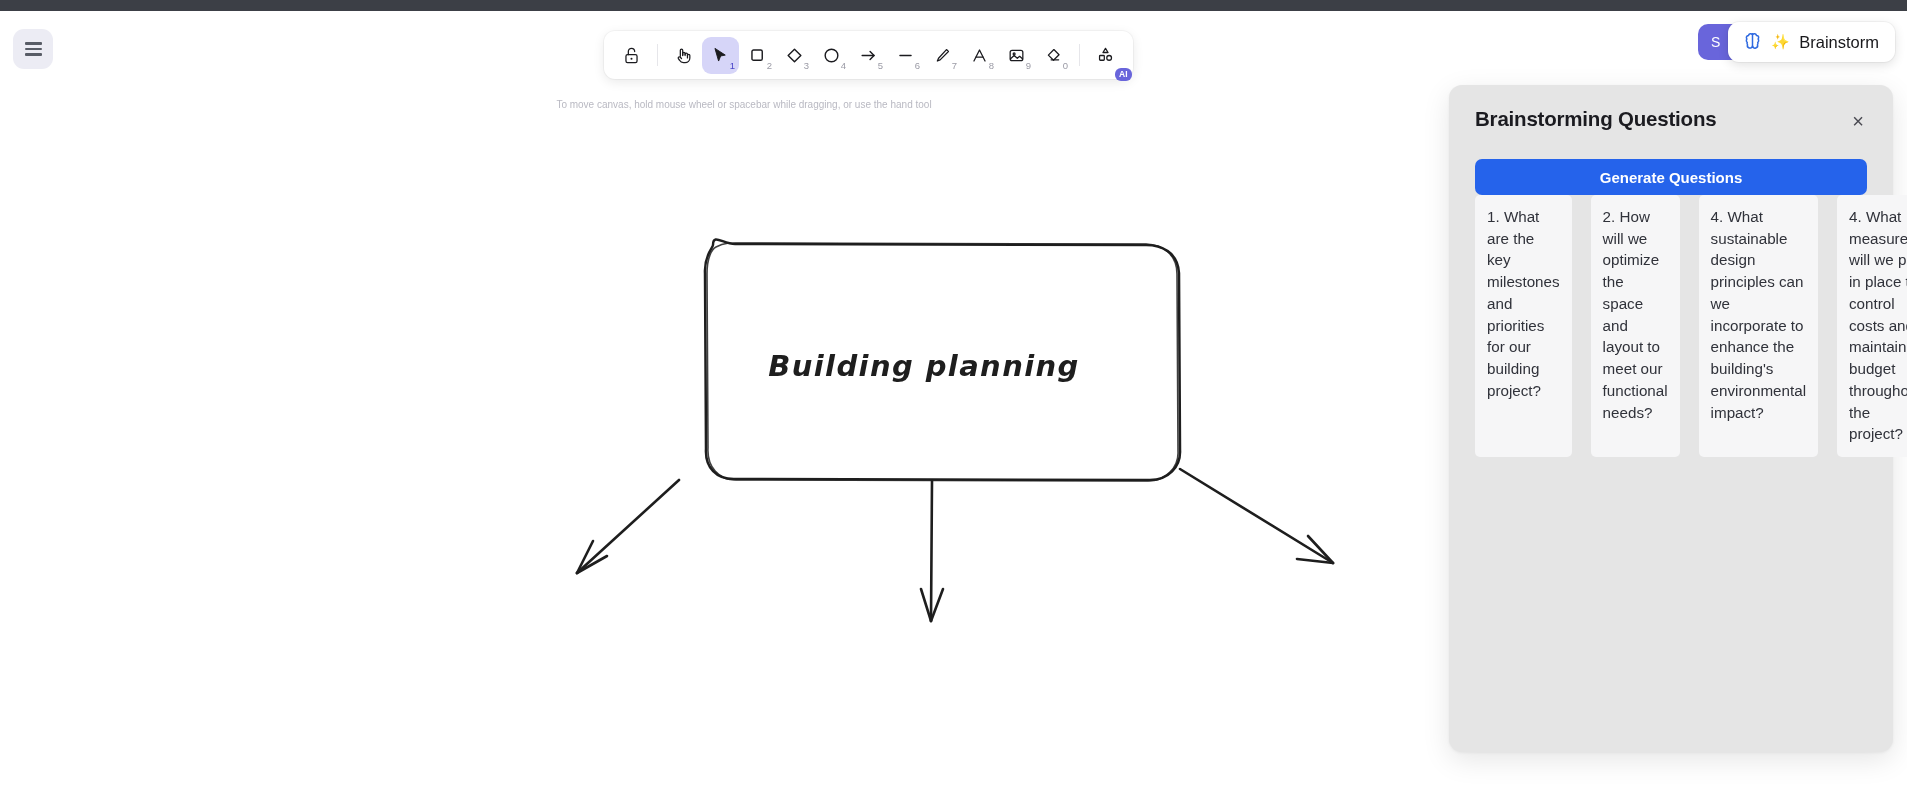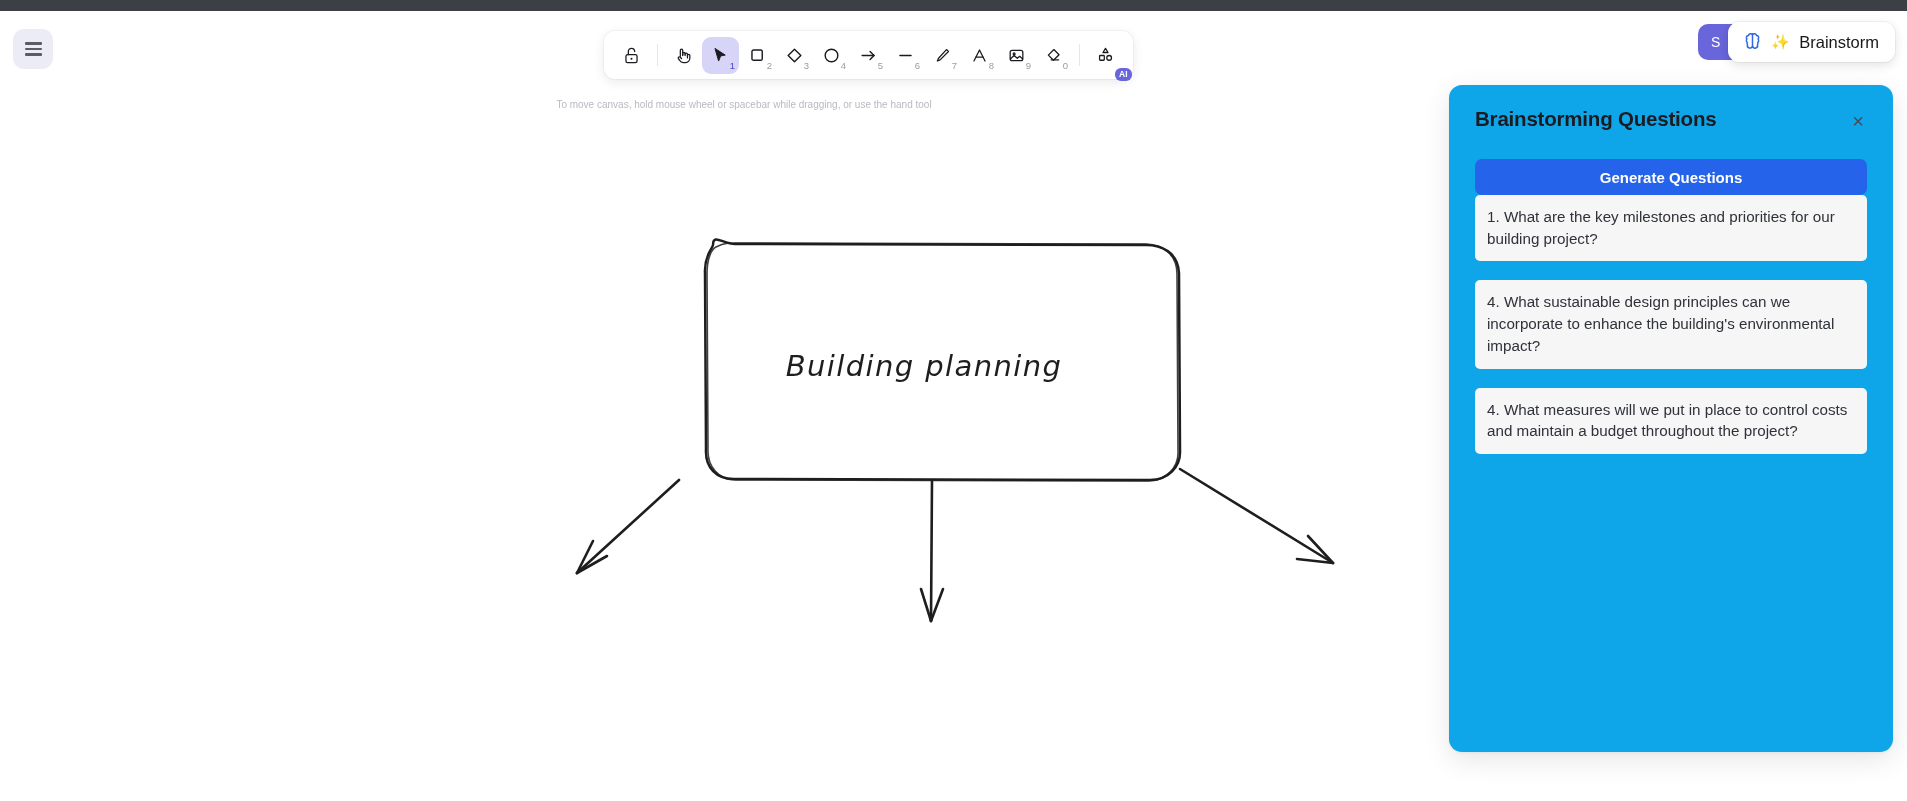--- a/index.html
+++ b/index.html
@@ -88,27 +88,27 @@
     padding: 0 16px 0 14px;
     cursor: pointer;
   }
   .brainstorm-btn .label {
     font-size: 16.5px; color: #18181b; font-weight: 500;
     white-space: nowrap;
   }
   .brainstorm-btn .sparkle { font-size: 15px; }
 
   
-  .canvas { position: absolute; inset: 11px 0 0 0; }
+  .canvas { position: absolute; inset: 11px 0 0 0; font-weight: bold; }
 
   
   .panel {
     position: absolute; left: 1449px; top: 85px;
     width: 444px; height: 667px;
-    background: #0ea5e9;
+    background: #e5e5e5;
     border-radius: 13px;
     box-shadow: 0 1px 3px rgba(0,0,0,0.05), 0 8px 28px rgba(0,0,0,0.10);
     padding: 22px 26px;
   }
   .panel-head {
     display: flex; align-items: flex-start; justify-content: space-between;
     margin-bottom: 26px;
   }
   .panel-title {
     font-size: 20.5px; font-weight: bold; color: #1b1b20;
@@ -119,21 +119,21 @@
     cursor: pointer; padding: 2px 3px; margin-top: 2px;
   }
   .gen-btn {
     display: block; width: 100%; height: 36px;
     background: #2563eb; color: #ffffff;
     border: none; border-radius: 7px;
     font-size: 15px; font-weight: bold;
     font-family: "Liberation Sans", sans-serif;
     cursor: pointer;
   }
-  .qlist { display: flex; flex-direction: column; gap: 19px; }
+  .qlist { display: flex; flex-direction: row; gap: 19px; }
   .qcard {
     background: #f6f6f7;
     border-radius: 5px;
     padding: 11px 12px 12px 12px;
     font-size: 15.2px; line-height: 1.43;
     color: #30323a;
     cursor: pointer;
   }
 </style>
 </head>
@@ -310,18 +310,19 @@
   </div>
 
   <div class="panel">
     <div class="panel-head">
       <div class="panel-title">Brainstorming Questions</div>
       <div class="close-x">×</div>
     </div>
     <button class="gen-btn">Generate Questions</button>
     <div class="qlist">
       <div class="qcard">1. What are the key milestones and priorities for our building project?</div>
+      <div class="qcard">2. How will we optimize the space and layout to meet our functional needs?</div>
       <div class="qcard">4. What sustainable design principles can we incorporate to enhance the building's environmental impact?</div>
       <div class="qcard">4. What measures will we put in place to control costs and maintain a budget throughout the project?</div>
     </div>
   </div>
 
 </div>
 
 </body></html>

